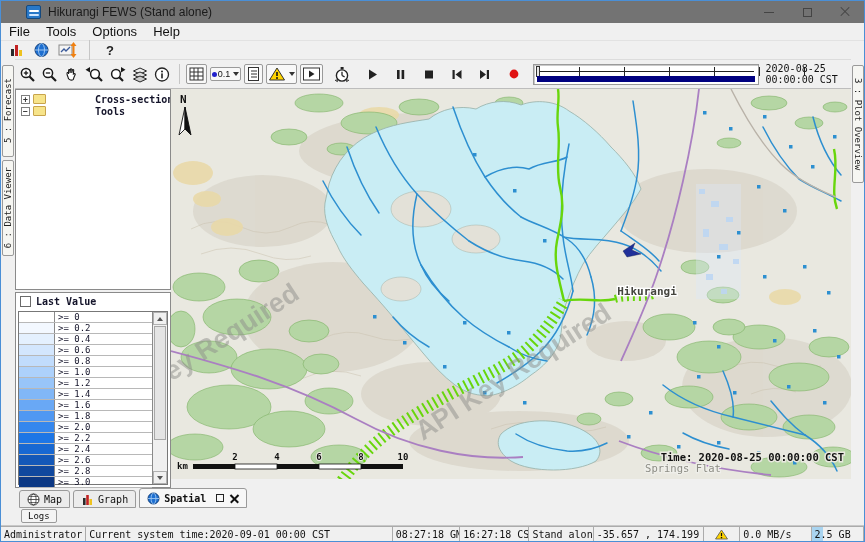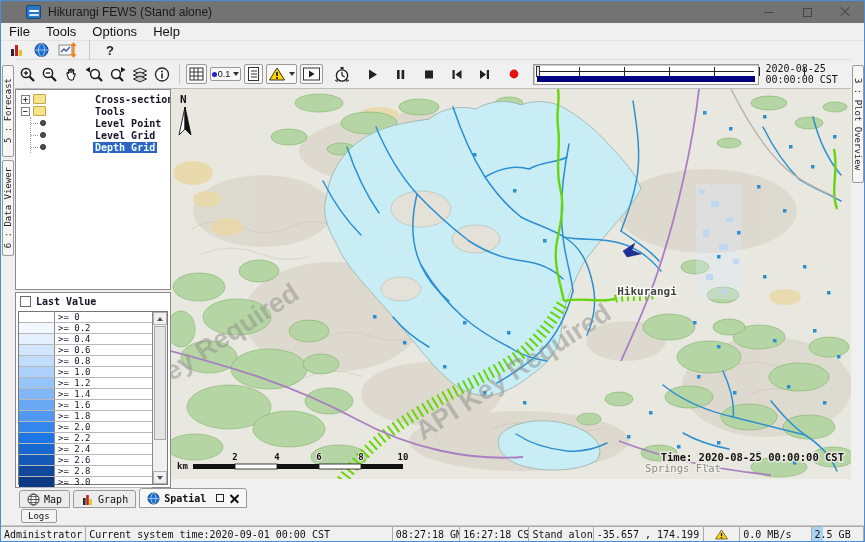--- a/index.html
+++ b/index.html
@@ -334,37 +334,20 @@
   <div class="tree-panel">
     <div class="trow">
       <span class="texp">+</span>
       <span class="tfold"></span>
       <span class="tlabel">Cross-section</span>
     </div>
     <div class="trow">
       <span class="texp">−</span>
       <span class="tfold"></span>
       <span class="tlabel">Tools</span>
-    </div>
-    <div class="tchildren">
-      <div class="trow">
-        <span class="tline"></span>
-        <span class="tdot"></span>
-        <span class="tlabel">Level Point</span>
-      </div>
-      <div class="trow">
-        <span class="tline"></span>
-        <span class="tdot"></span>
-        <span class="tlabel">Level Grid</span>
-      </div>
-      <div class="trow">
-        <span class="tline"></span>
-        <span class="tdot"></span>
-        <span class="tlabel selected">Depth Grid</span>
-      </div>
     </div>
   </div>
 
   <div class="legend-panel">
     <div class="legend-toggle">
       <span class="cbox"></span>
       <span class="legend-toggle-label">Last Value</span>
     </div>
     <div class="legend-list">
       <div class="legend-rows">

